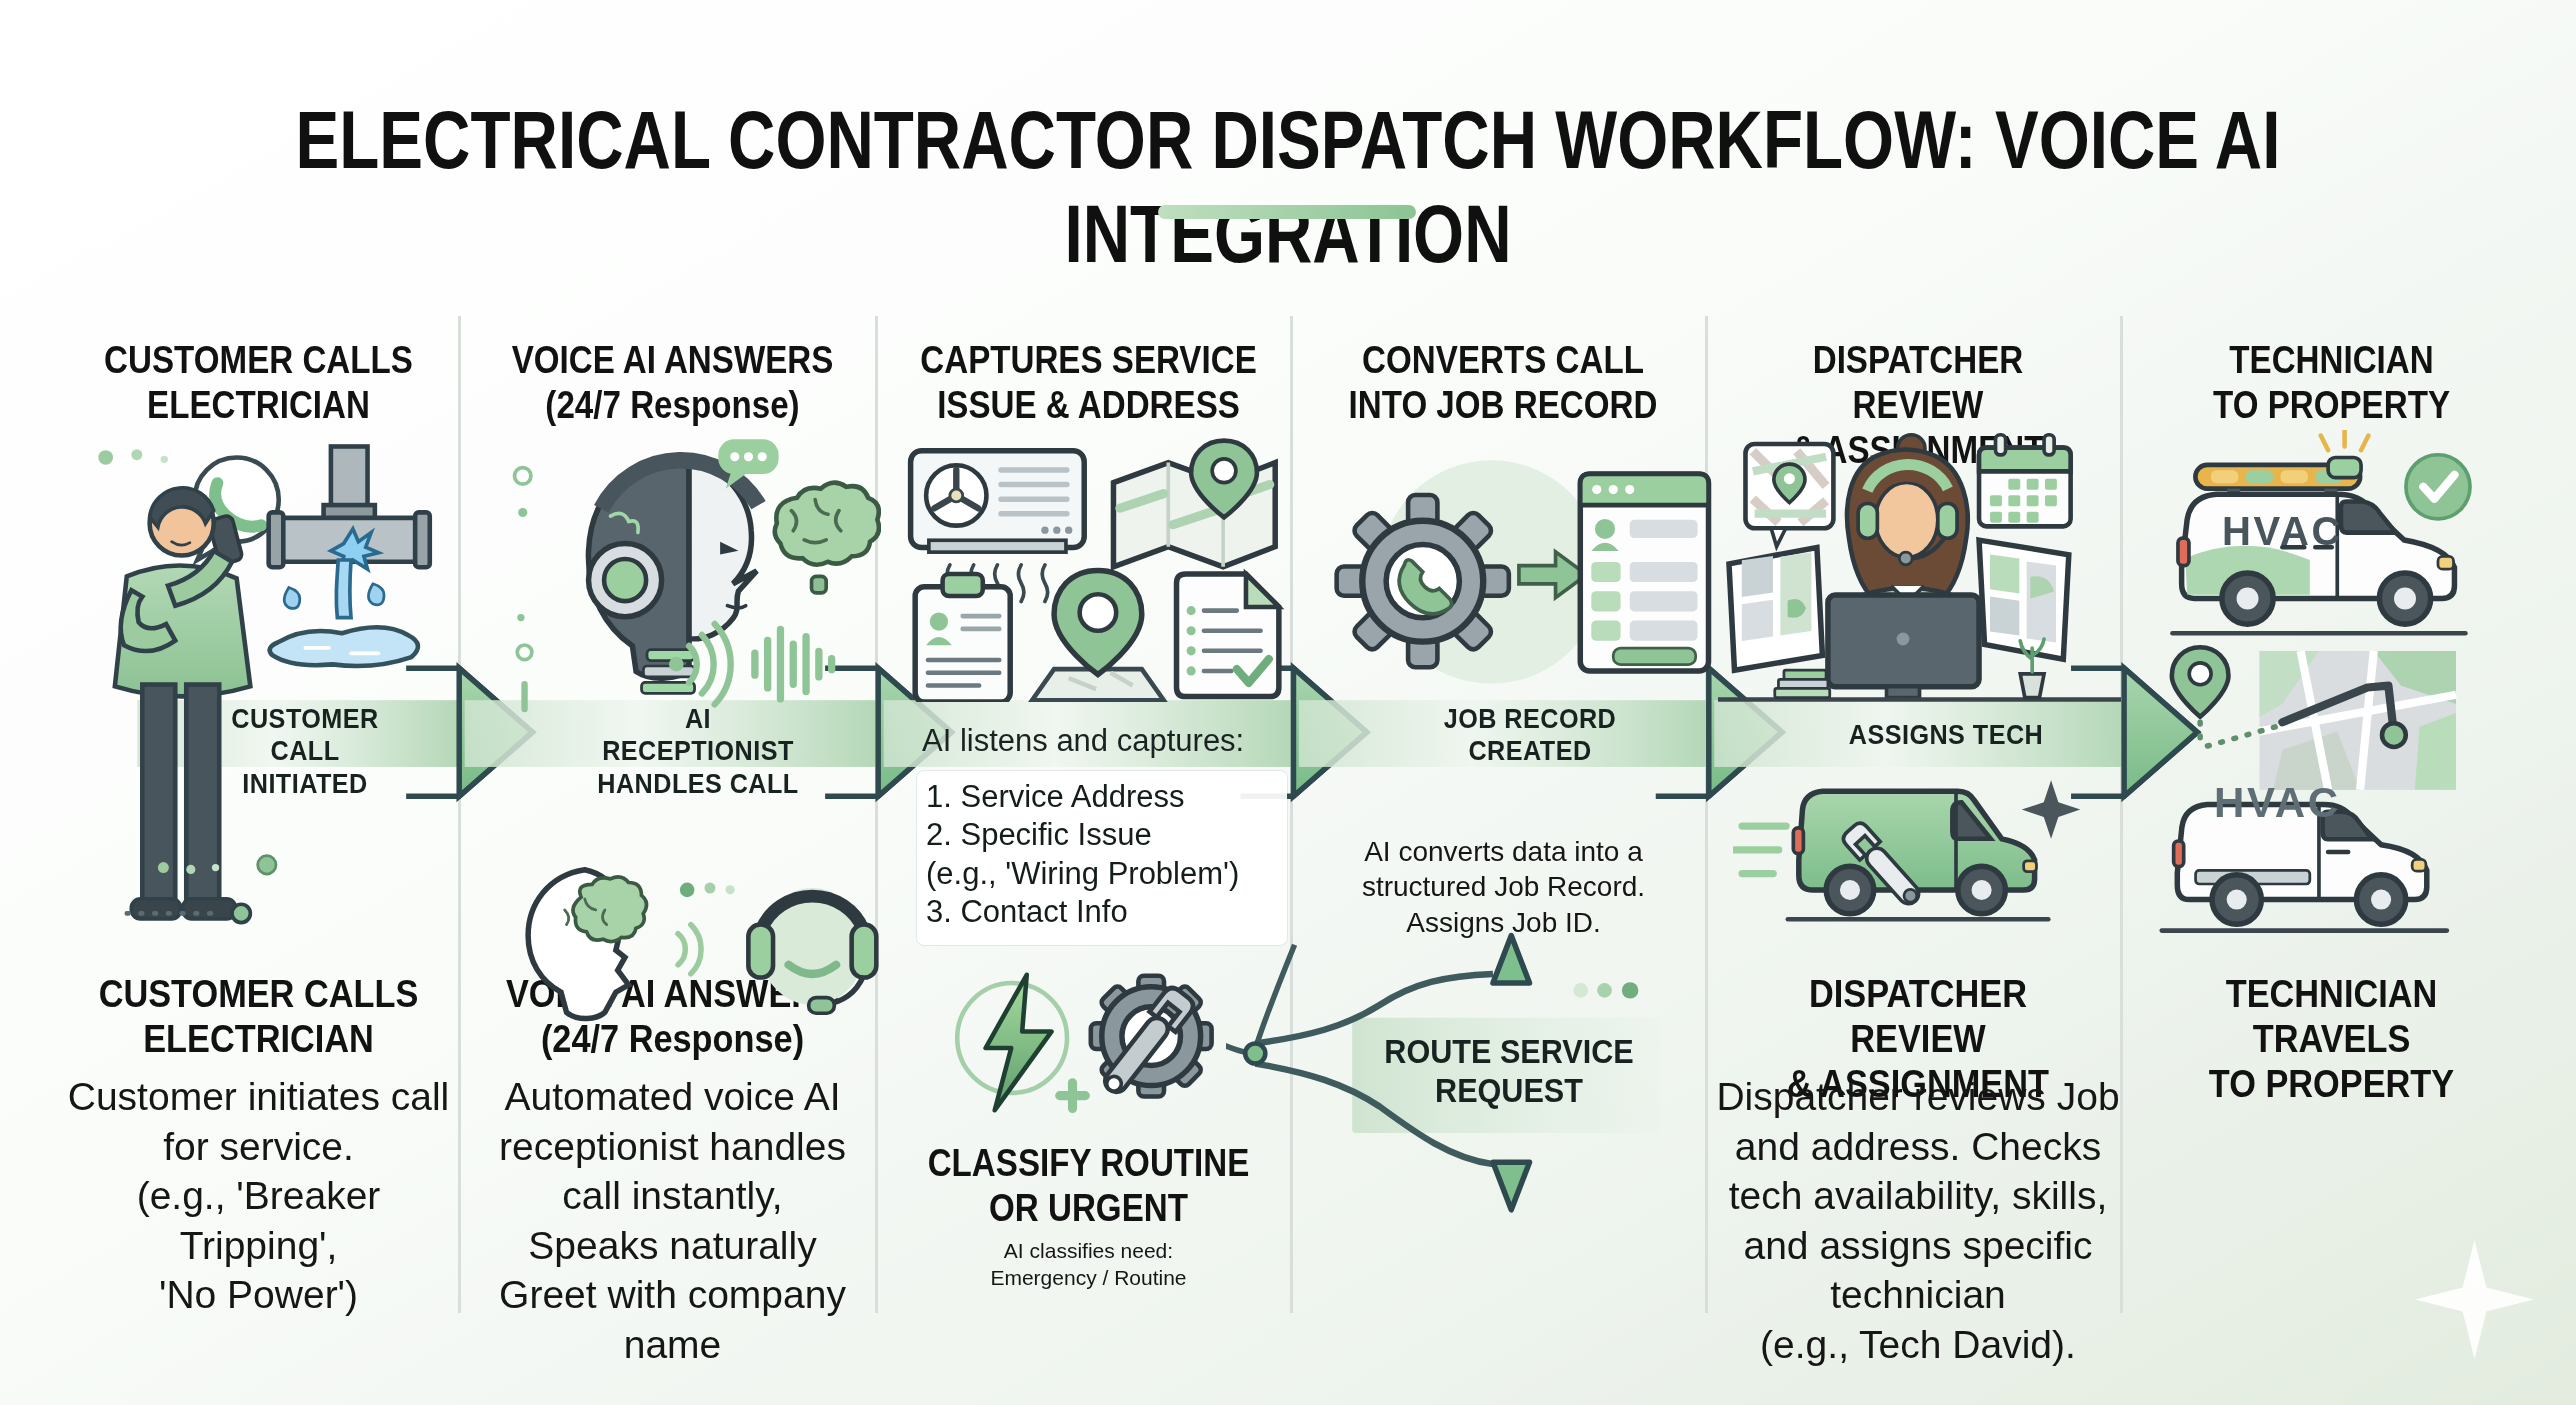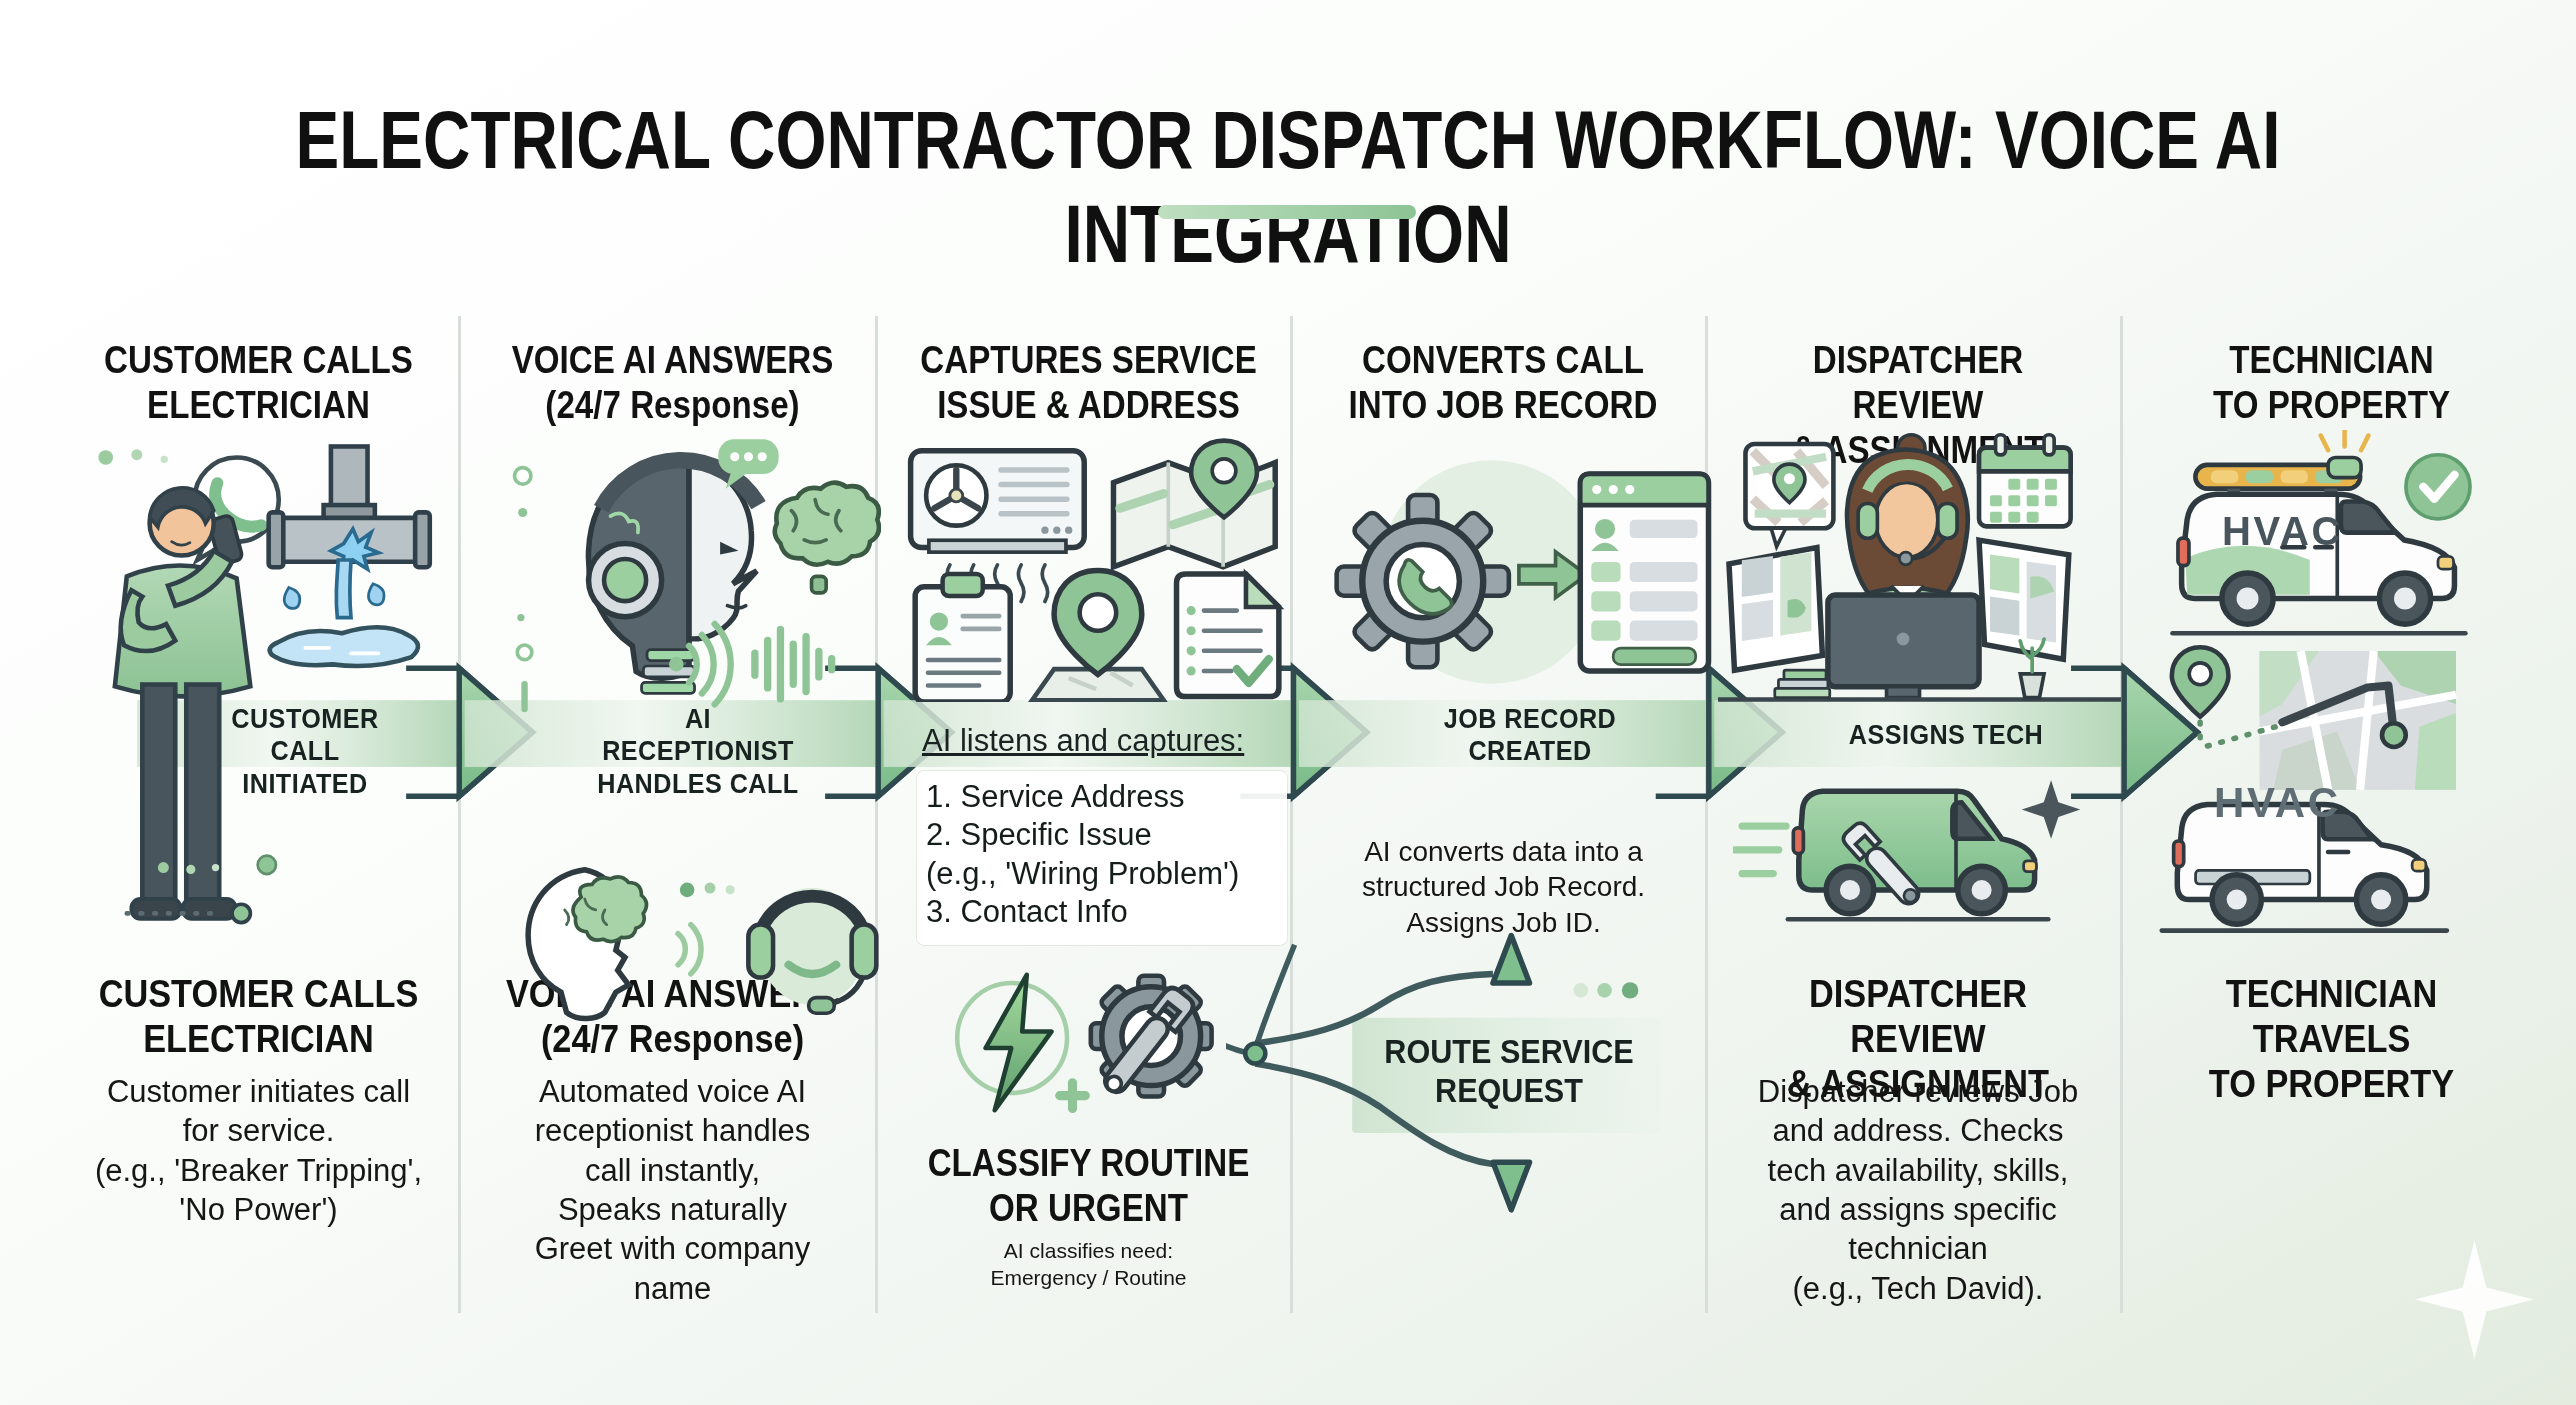--- a/index.html
+++ b/index.html
@@ -14,30 +14,30 @@
          transform:scaleX(.8);}
   #title-underline{left:1158px;top:205px;width:258px;height:13.7px;border-radius:7.3px;
          background:linear-gradient(90deg,#bfdfc0,#8cc494);}
   .divider{top:316px;width:2.7px;height:997px;background:#d8ded9;}
   .hd{top:337px;text-align:center;font-size:39px;font-weight:bold;color:#121212;
       line-height:1.16;white-space:pre-line;transform:scaleX(.85);}
   .alabel{top:703px;text-align:center;font:bold 28px/1.16 "Liberation Sans",sans-serif;
       color:#182220;white-space:pre-line;letter-spacing:0.5px;transform:scaleX(.9);z-index:5;}
   .ft-h{top:971px;text-align:center;font-size:39px;font-weight:bold;color:#121212;
       line-height:1.16;white-space:pre-line;transform:scaleX(.88);}
-  .ft-b{top:1072px;text-align:center;font-size:31px;color:#161616;line-height:1.27;
+  .ft-b{top:1072px;text-align:center;font-size:39px;color:#161616;line-height:1.27;
       white-space:pre-line;}
   .z1{z-index:1}.z2{z-index:2}
   svg{display:block}
   #capture-card{left:917px;top:771px;width:370px;height:174px;background:rgba(255,255,255,.93);
       border-radius:7.3px;box-shadow:0 0 0 0.9px rgba(90,110,100,.12);z-index:4;}
   #capture-list{left:926px;top:778px;width:366px;font-size:31px;color:#141d1a;
       line-height:1.24;text-align:left;z-index:5;}
   #listen-label{left:922px;top:723px;width:384px;font-size:31px;color:#1a2321;
-      text-align:left;z-index:5;text-decoration:underline;}
+      text-align:left;z-index:5;}
   #job-body{left:1325px;top:834px;width:357px;text-align:center;font-size:28px;
       color:#161616;line-height:1.26;z-index:5;}
   #classify-h{left:885px;top:1140px;width:407px;}
   #classify-b{left:885px;top:1237px;width:407px;text-align:center;font-size:21px;
       color:#161616;line-height:1.3;z-index:5;}
   #route-label{left:1340px;top:1032px;width:338px;text-align:center;
       font:bold 34px/1.15 "Liberation Sans",sans-serif;color:#182220;transform:scaleX(.9);z-index:5;}
   .van-label{position:absolute;font-weight:bold;z-index:4;letter-spacing:2.7px;margin-left:8px;}
 </style>
 </head>

